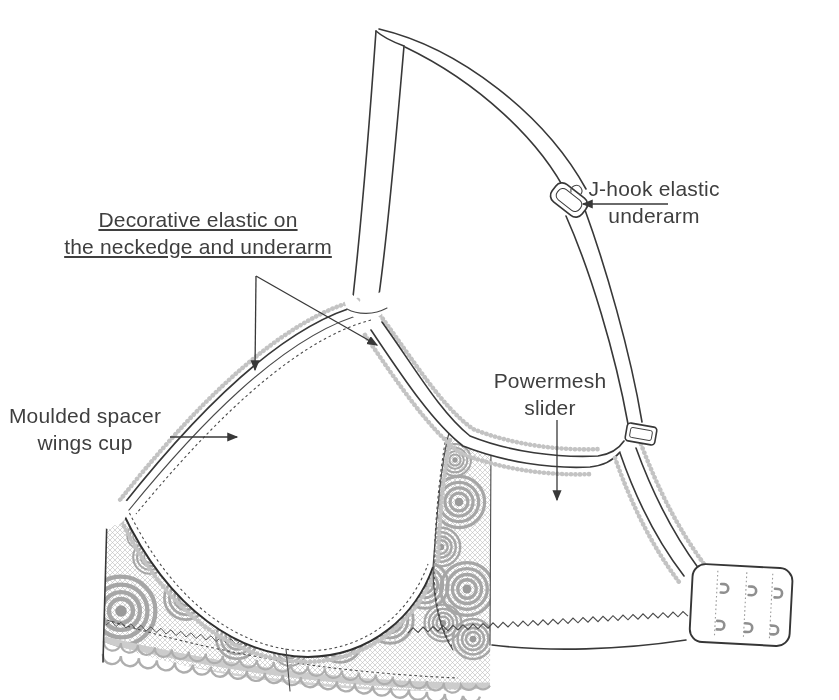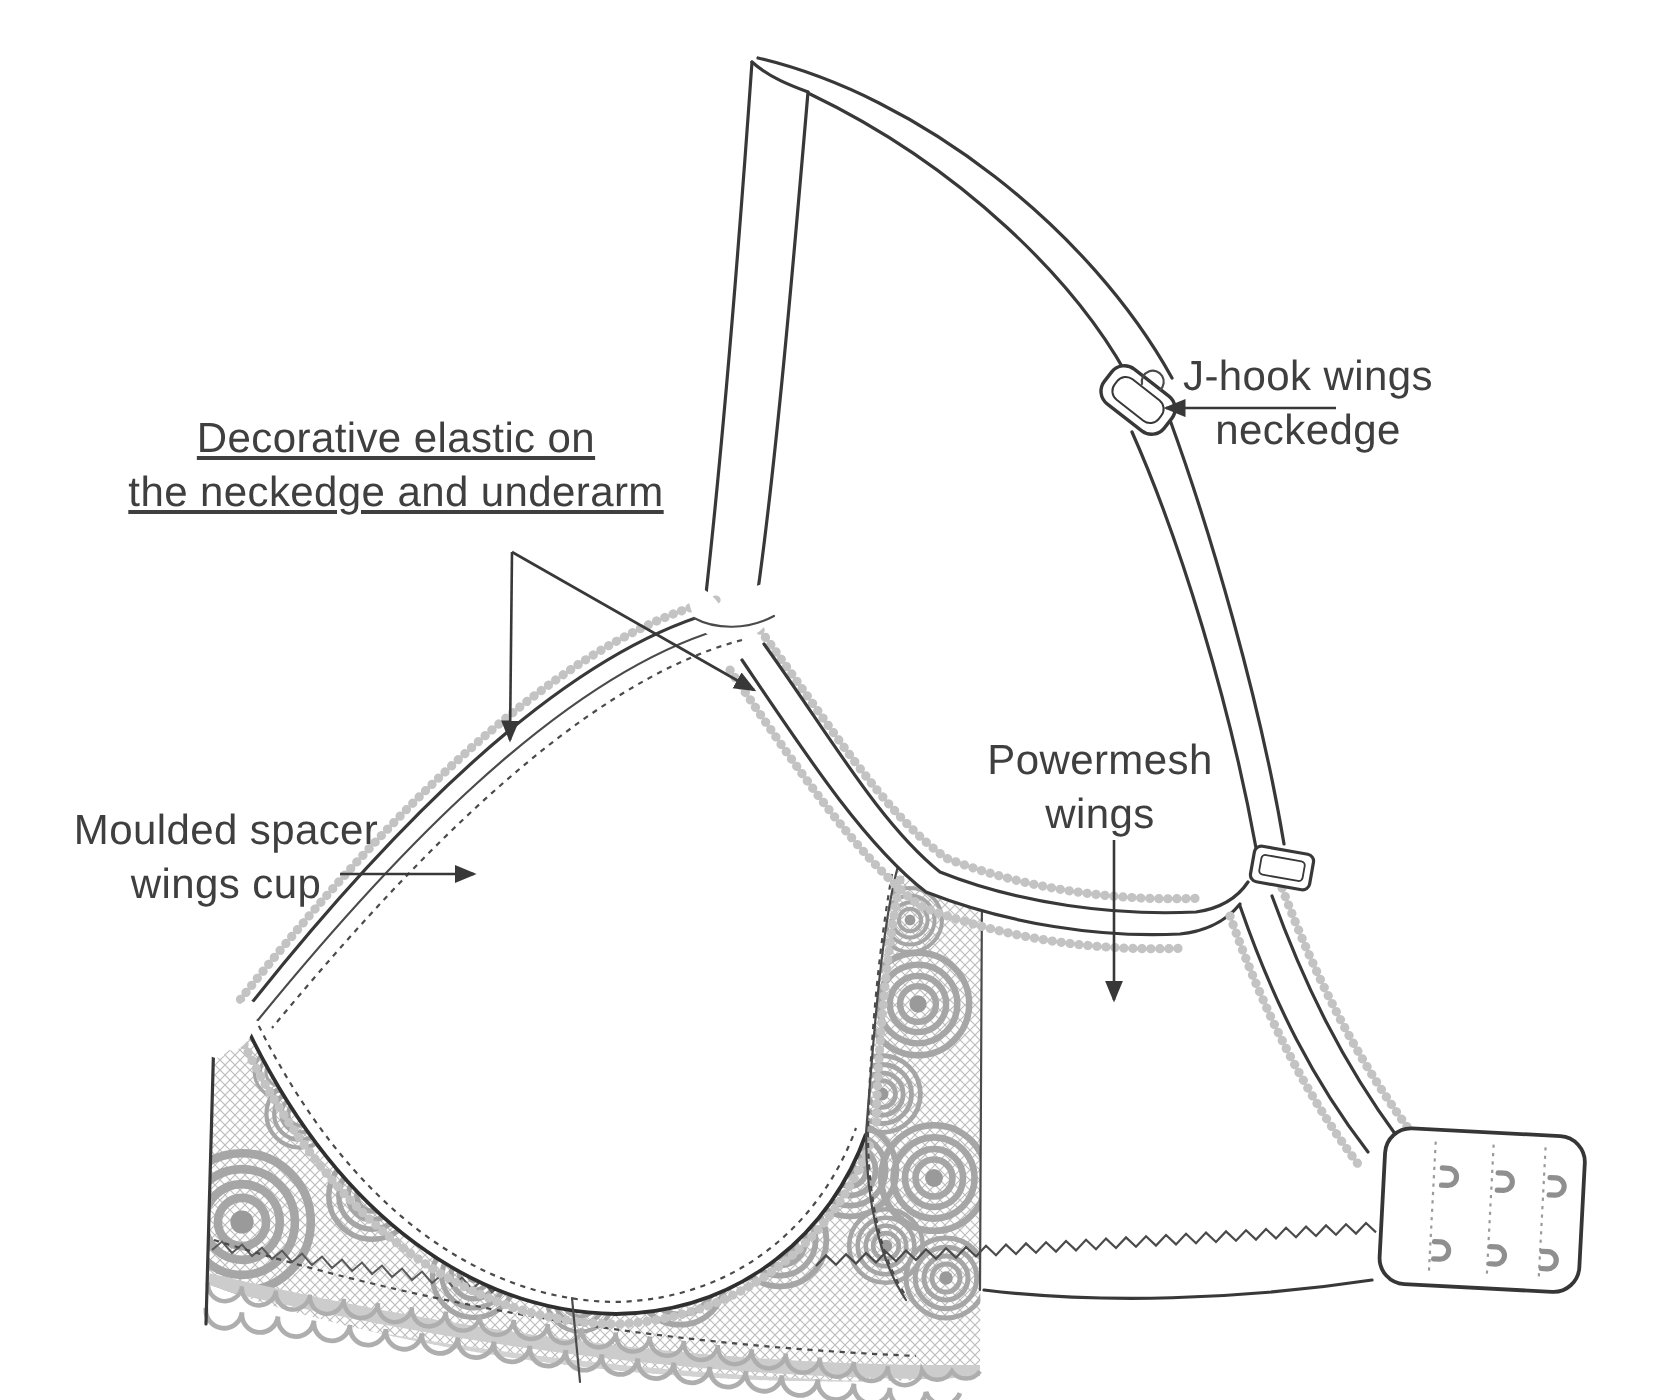--- a/index.html
+++ b/index.html
@@ -187,27 +187,27 @@
     <path d="M668,204 L583,204" marker-end="url(#ah)"></path>
   </g>
 </svg>
 
   <div class="label" style="left:46px;top:206px;width:304px;text-decoration:underline;">
     <span class="ln">Decorative elastic on</span>
     <span class="ln">the neckedge and underarm</span>
   </div>
 
   <div class="label" style="left:576px;top:175px;width:156px;">
-    <span class="ln">J-hook wings</span>
-    <span class="ln">neckedge</span>
-  </div>
-
-  <div class="label" style="left:0px;top:402px;width:170px;padding-left:28px;">
+    <span class="ln">J-hook elastic</span>
+    <span class="ln">underarm</span>
+  </div>
+
+  <div class="label" style="left:0px;top:402px;width:170px;">
     <span class="ln">Moulded spacer</span>
     <span class="ln">wings cup</span>
   </div>
 
   <div class="label" style="left:476px;top:367px;width:148px;">
     <span class="ln">Powermesh</span>
-    <span class="ln">wings</span>
+    <span class="ln">slider</span>
   </div>
 
 </div>
 
 </body></html>

